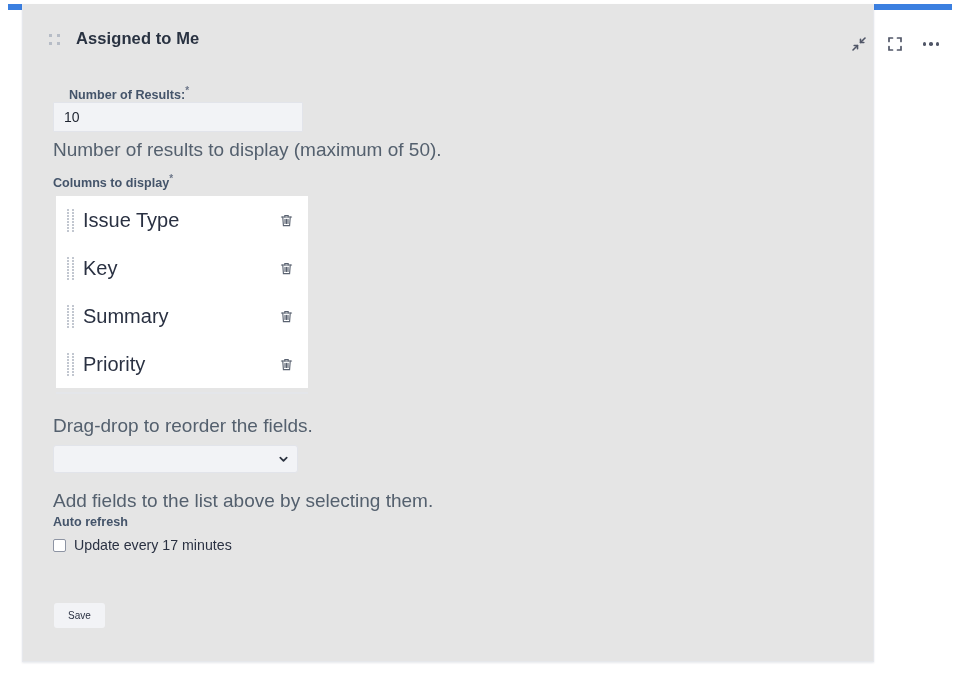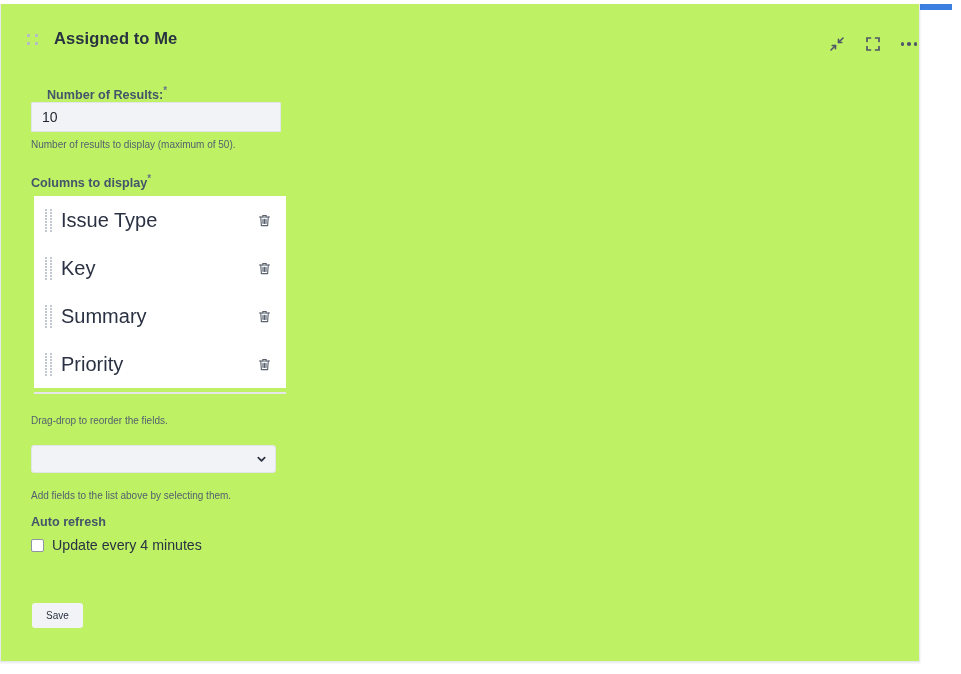--- a/index.html
+++ b/index.html
@@ -15,25 +15,25 @@
     position: relative;
     width: 961px;
     height: 674px;
     background: #ffffff;
     overflow: hidden;
   }
 
   
   .card {
     position: absolute;
-    left: 0;
+    left: 22px;
     top: 4px;
-    width: 920px;
+    width: 852px;
     height: 658px;
-    background: #bef264;
+    background: #e5e5e5;
     border: 1px solid #e6e8ec;
     border-top: none;
     box-shadow: 0 1px 2px rgba(9,30,66,0.10);
   }
   .card-accent {
     position: absolute;
     left: 8px;
     top: 4px;
     width: 944px;
     height: 6px;
@@ -121,21 +121,21 @@
     border-radius: 1px;
     font-family: "Liberation Sans", sans-serif;
     font-size: 14px;
     color: #1e2430;
     padding: 0 10px;
     outline: none;
   }
 
   .help-text {
     position: absolute;
-    font-size: 10px;
+    font-size: 19px;
     color: #54606e;
     white-space: nowrap;
   }
 
   
   .col-rows { position: absolute; left: 0; top: 0; }
   .col-row {
     position: absolute;
     left: 33px;
     width: 252px;
@@ -429,20 +429,20 @@
               <path d="M2.5 4.5 L6 8 L9.5 4.5"></path>
             </svg>
           </span>
         </div>
       </div>
       <div class="help-text" style="left:30px; top:413px;margin-top:9px;">Add fields to the list above by selecting them.</div>
 
       <div class="field-label" style="left:30px; top:447px;">Auto refresh</div>
       <div class="check-row" style="left:30px; top:469px;">
         <span class="checkbox"></span>
-        <span class="check-label">Update every 4 minutes</span>
+        <span class="check-label">Update every 17 minutes</span>
       </div>
 
       <button class="save-btn" style="left:31px; top:535px;">Save</button>
 
     </div>
   </div>
 </div>
 
 </body></html>

